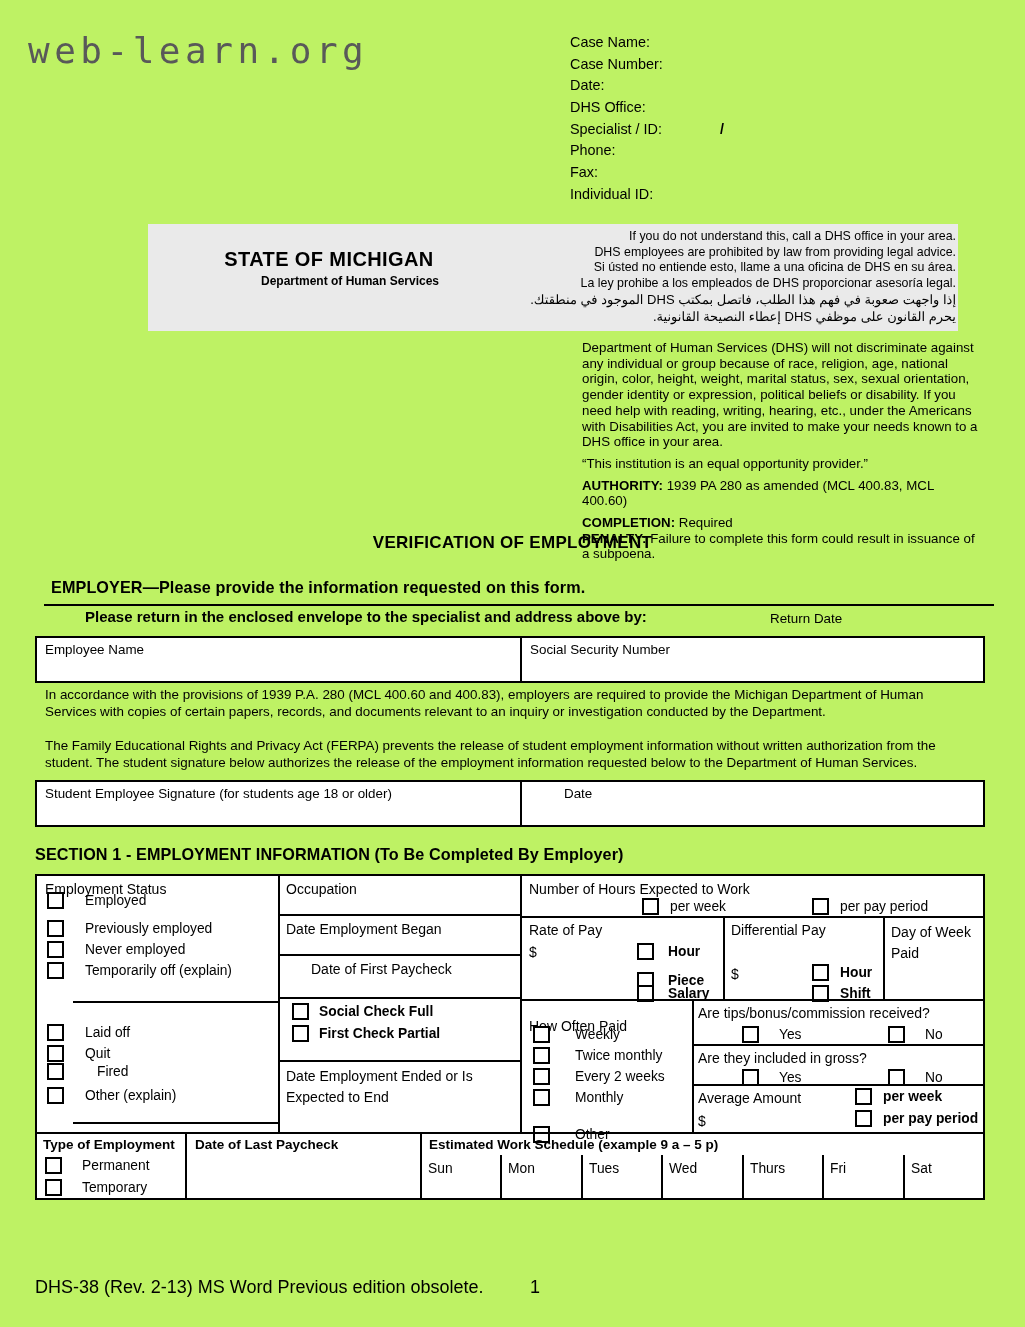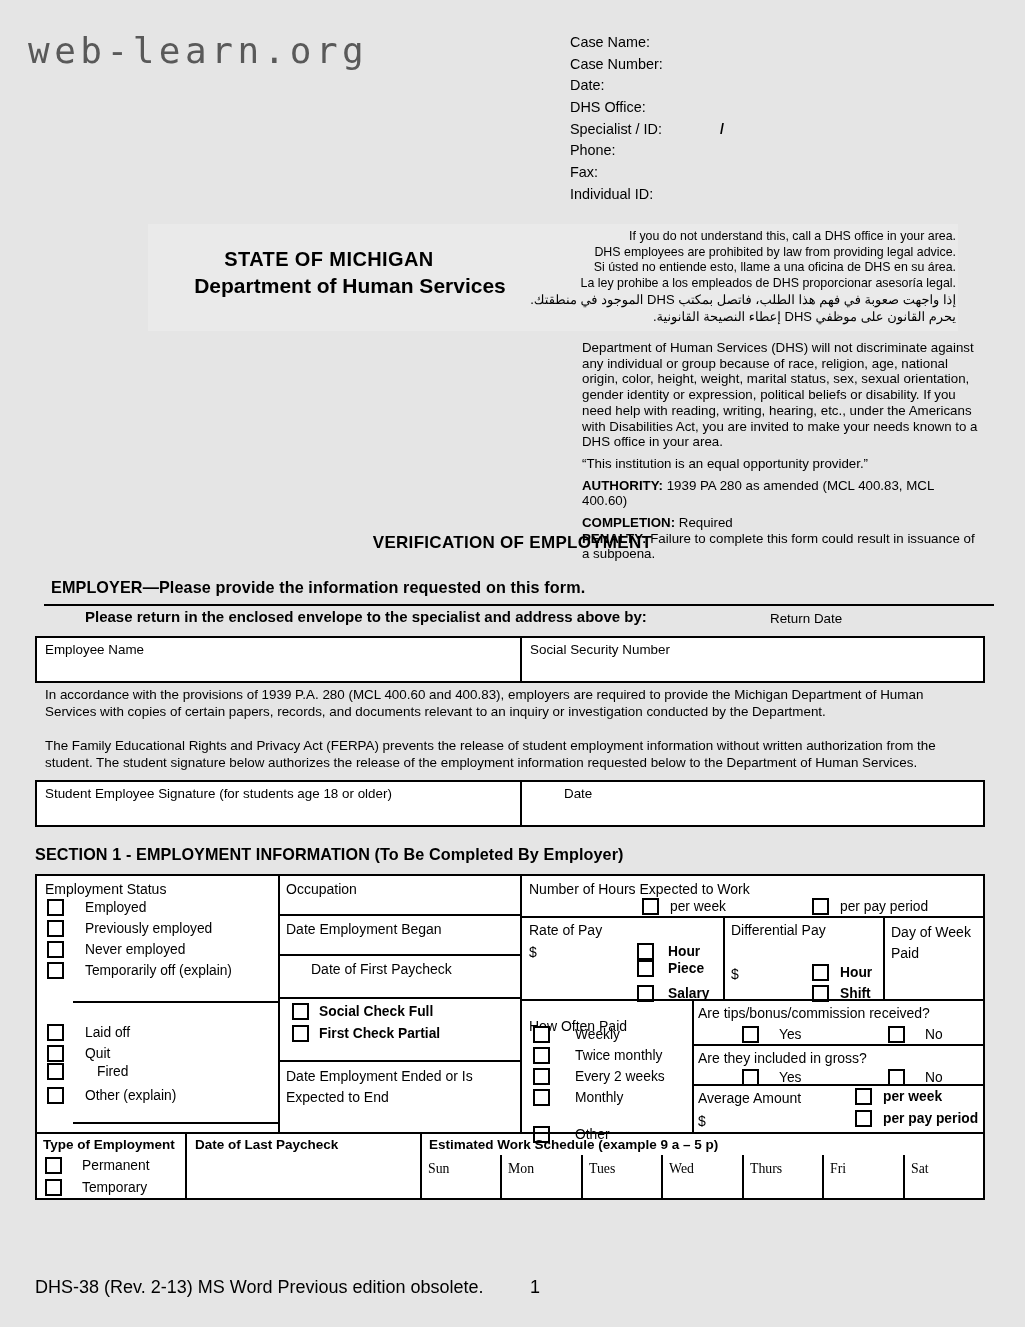--- a/index.html
+++ b/index.html
@@ -1,43 +1,43 @@
 <!DOCTYPE html>
 <html><head>
 <meta charset="utf-8">
 <style>
   html,body{margin:0;padding:0;background:#fff;}
-  #page{position:relative;width:1025px;height:1327px;background:#e5e5e5;
+  #page{position:relative;width:1025px;height:1327px;background:#bef264;
         font-family:"Liberation Sans",sans-serif;color:#000;overflow:hidden;}
   .abs{position:absolute;}
   .b{font-weight:bold;}
   .hl{position:absolute;height:1.5px;background:#000;}
   .vl{position:absolute;width:1.5px;background:#000;}
   .logo{font-family:"DejaVu Sans Mono",monospace;font-size:36px;color:#595959;letter-spacing:4.5px;}
   .caseline{position:relative;font-size:14.4px;line-height:21.7px;height:21.7px;}
   .slash{position:absolute;left:150px;top:0;font-weight:bold;}
   .grayband{position:absolute;left:148px;top:224px;width:810px;height:107px;background:#eaeaea;}
   .mi-state{font-size:20px;font-weight:bold;letter-spacing:.4px;}
-  .mi-dept{font-size:21px;font-weight:bold;margin-top:3px;padding-left:42px;}
+  .mi-dept{font-size:12px;font-weight:bold;margin-top:3px;padding-left:42px;}
   .notice{font-size:12.4px;line-height:15.6px;text-align:right;}
   .notice .ar{font-size:13px;line-height:17px;direction:rtl;}
   .legal{font-size:13.3px;line-height:15.7px;}
   .legal p{margin:0 0 6px 0;}
   .title{font-size:17px;font-weight:bold;text-align:center;letter-spacing:.3px;}
   .h1row{border-bottom:2px solid #000;padding-bottom:7px;}
   .h1row .t{font-size:16.2px;font-weight:bold;letter-spacing:.1px;}
   .retline{font-size:15px;font-weight:bold;}
   .retdate{font-size:13.4px;}
   .box{position:absolute;border:2px solid #000;background:#fff;}
   .celllab{position:absolute;font-size:13.4px;}
   .para{font-size:13.4px;line-height:17px;}
   .sech{font-size:16.2px;font-weight:bold;letter-spacing:.1px;}
   .hd{position:absolute;font-size:14px;font-weight:normal;line-height:17px;}
   .hd13{position:absolute;font-size:13.5px;font-weight:bold;line-height:16px;}
-  .txt{position:absolute;font-size:13.8px;font-family:Liberation Serif, serif;}
+  .txt{position:absolute;font-size:13.8px;}
   .row{position:absolute;display:flex;align-items:center;height:17px;}
   .cb{display:inline-block;width:13px;height:13px;border:2px solid #000;background:#fff;flex:none;}
   .lb{font-size:13.8px;white-space:nowrap;}
   .lbb{font-size:13.8px;font-weight:bold;white-space:nowrap;}
   .m10{margin-left:10px;}.m11{margin-left:11px;}.m14{margin-left:14px;}
   .m20{margin-left:20px;}.m21{margin-left:21px;}.m25{margin-left:25px;}
   .foot{font-size:18px;}
 </style>
 </head>
 <body>
@@ -110,21 +110,21 @@
   </div>
 
   <div class="abs sech" style="left:35px;top:845px;">SECTION 1 - EMPLOYMENT INFORMATION (To Be Completed By Employer)</div>
 
   <div class="box" style="left:35px;top:874px;width:946px;height:322px;">
 
     <div class="vl" style="left:241px;top:0;height:256px;"></div>
     <div class="vl" style="left:483px;top:0;height:256px;"></div>
 
     <div class="hd" style="left:8px;top:5px;">Employment Status</div>
-    <div class="row" style="left:10px;top:23px;">
+    <div class="row" style="left:10px;top:16px;">
       <span class="cb"></span>
       <span class="lb m21">Employed</span>
     </div>
     <div class="row" style="left:10px;top:44px;">
       <span class="cb"></span>
       <span class="lb m21">Previously employed</span>
     </div>
     <div class="row" style="left:10px;top:65px;">
       <span class="cb"></span>
       <span class="lb m21">Never employed</span>
@@ -186,21 +186,21 @@
 
     <div class="vl" style="left:686px;top:40px;height:83px;"></div>
     <div class="vl" style="left:846px;top:40px;height:83px;"></div>
     <div class="hd" style="left:492px;top:46px;">Rate of Pay</div>
     <div class="hd" style="left:492px;top:68px;">$</div>
     <div class="abs" style="left:505px;top:66px;width:90px;height:20px;"></div>
     <div class="row" style="left:600px;top:67px;">
       <span class="cb"></span>
       <span class="lbb m14">Hour</span>
     </div>
-    <div class="row" style="left:600px;top:84px;">
+    <div class="row" style="left:600px;top:96px;">
       <span class="cb"></span>
       <span class="lbb m14">Piece</span>
     </div>
     <div class="row" style="left:600px;top:109px;">
       <span class="cb"></span>
       <span class="lbb m14">Salary</span>
     </div>
     <div class="hd" style="left:694px;top:46px;">Differential Pay</div>
     <div class="hd" style="left:694px;top:90px;">$</div>
     <div class="abs" style="left:707px;top:88px;width:60px;height:20px;"></div>

